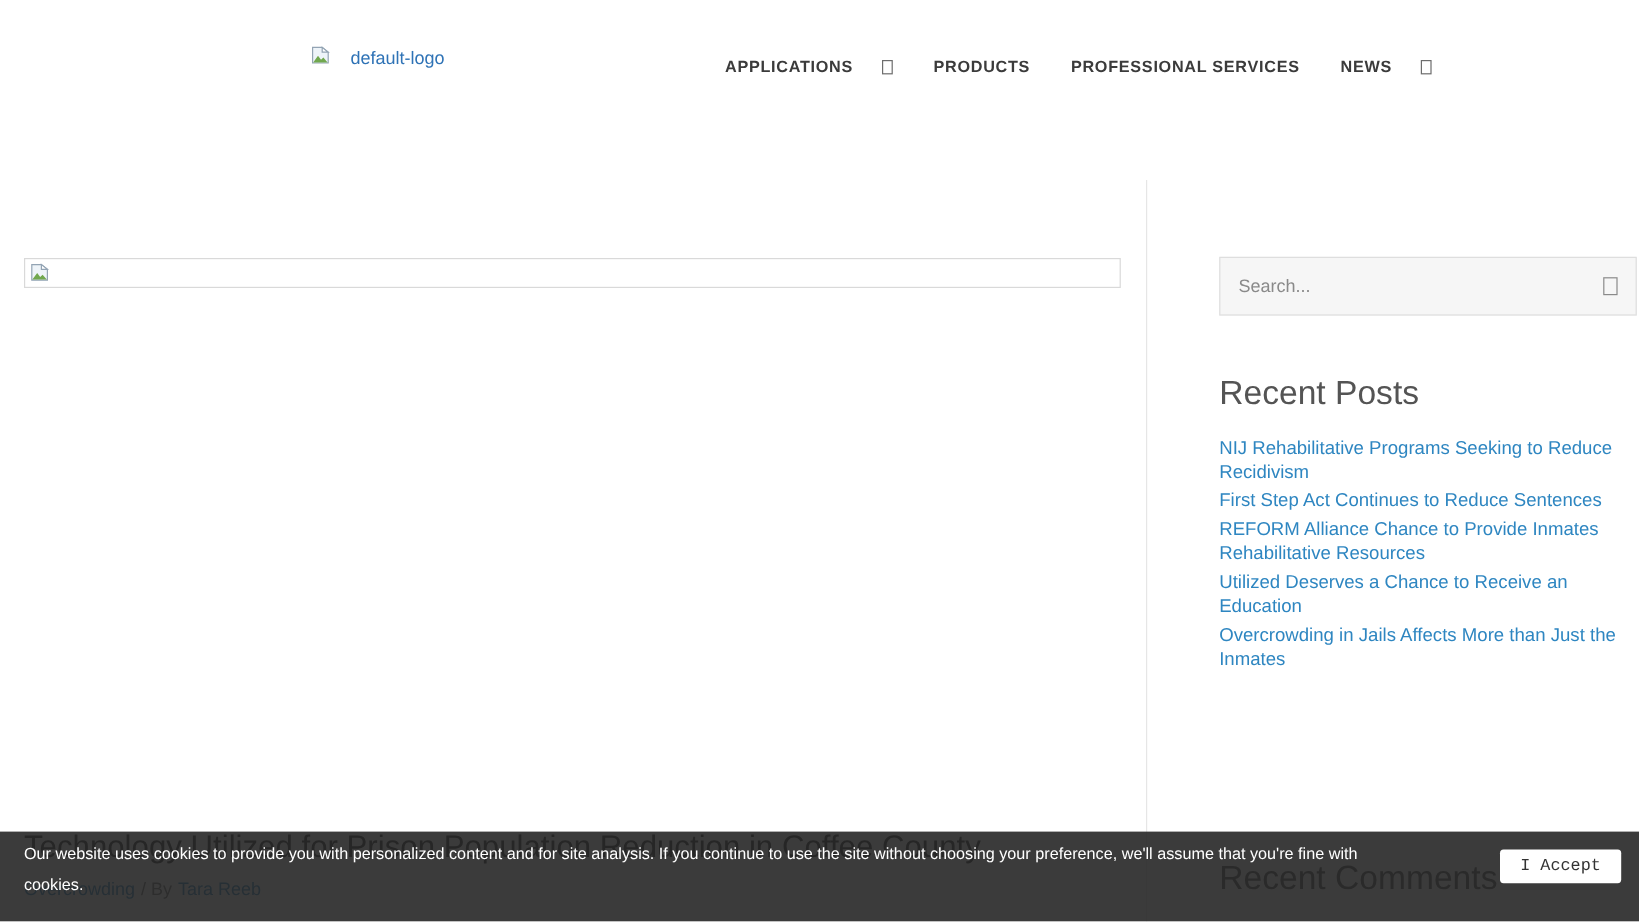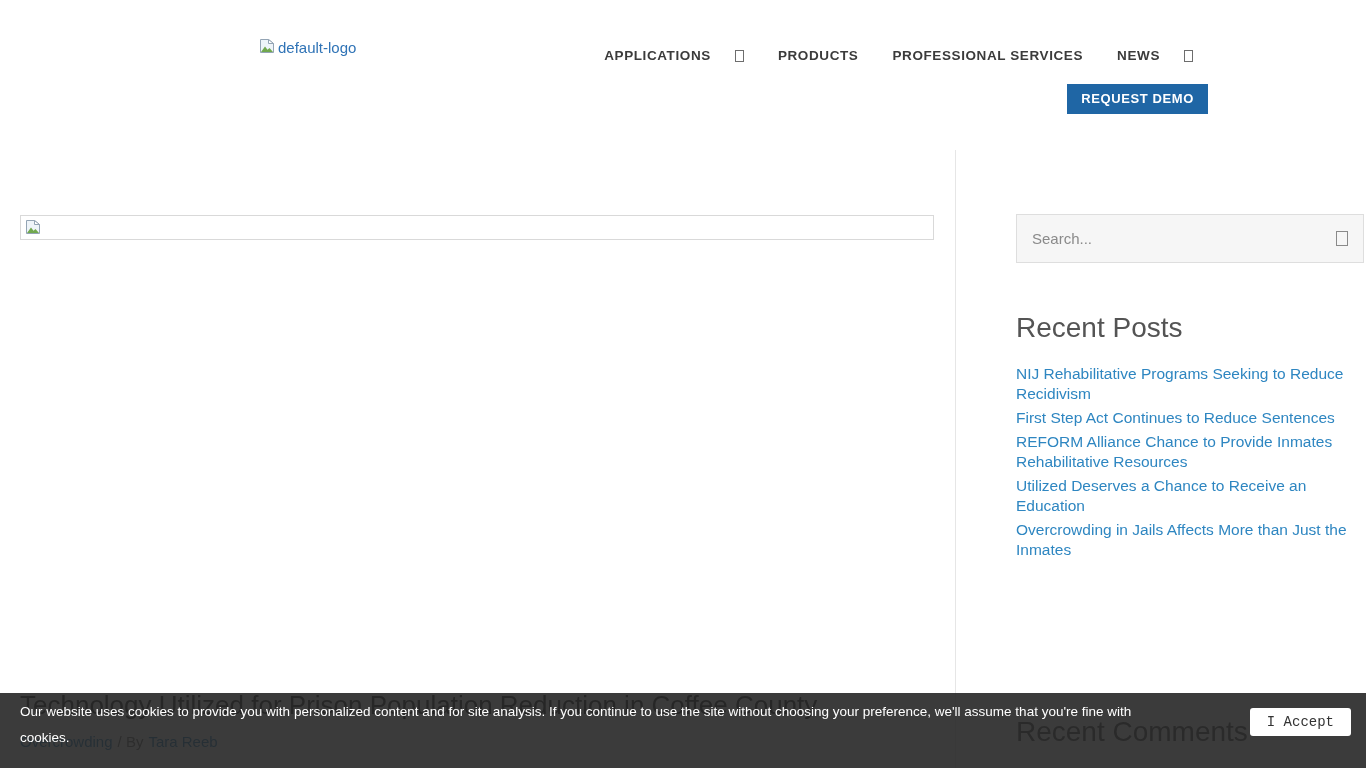--- a/index.html
+++ b/index.html
@@ -12,21 +12,21 @@
   }
   a { text-decoration: none; cursor: pointer; }
 
   
   .site-header {
     position: absolute; left: 0; top: 0; width: 1366px; height: 150px;
     background: #ffffff;
   }
   .logo-link {
     position: absolute; left: 259px; top: 38px;
-    display: flex; align-items: center; gap: 3px;
+    display: flex; align-items: center; gap: 17px;
     color: #2f73b6; font-size: 15px;
   }
   .main-nav {
     position: absolute; right: 173px; top: 48px;
     display: flex; align-items: center; gap: 34px;
   }
   .nav-item {
     display: flex; align-items: center; gap: 24px;
     color: #3b3b3b; font-size: 13.5px; font-weight: bold;
     letter-spacing: 0.6px; white-space: nowrap;
@@ -148,21 +148,20 @@
     </a>
     <a class="nav-item">
       <span>PROFESSIONAL SERVICES</span>
     </a>
     <a class="nav-item">
       <span>NEWS</span>
       <span class="tofu"></span>
     </a>
   </nav>
 
-  <button class="cta-button">REQUEST DEMO</button>
 </header>
 
 <div class="content-divider"></div>
 
 <main>
   <div class="featured-image-box">
     <span class="broken-img-icon">
       <svg width="16" height="16" viewBox="0 0 16 16">
         <path d="M1.5 1.5 H9.5 L14.5 5.5 V14.5 H1.5 Z" fill="#eef4f9" stroke="#93a4b4" stroke-width="1"></path>
         <path d="M9.5 1.5 L14.5 5.5 H9.5 Z" fill="#ffffff" stroke="#93a4b4" stroke-width="1"></path>

